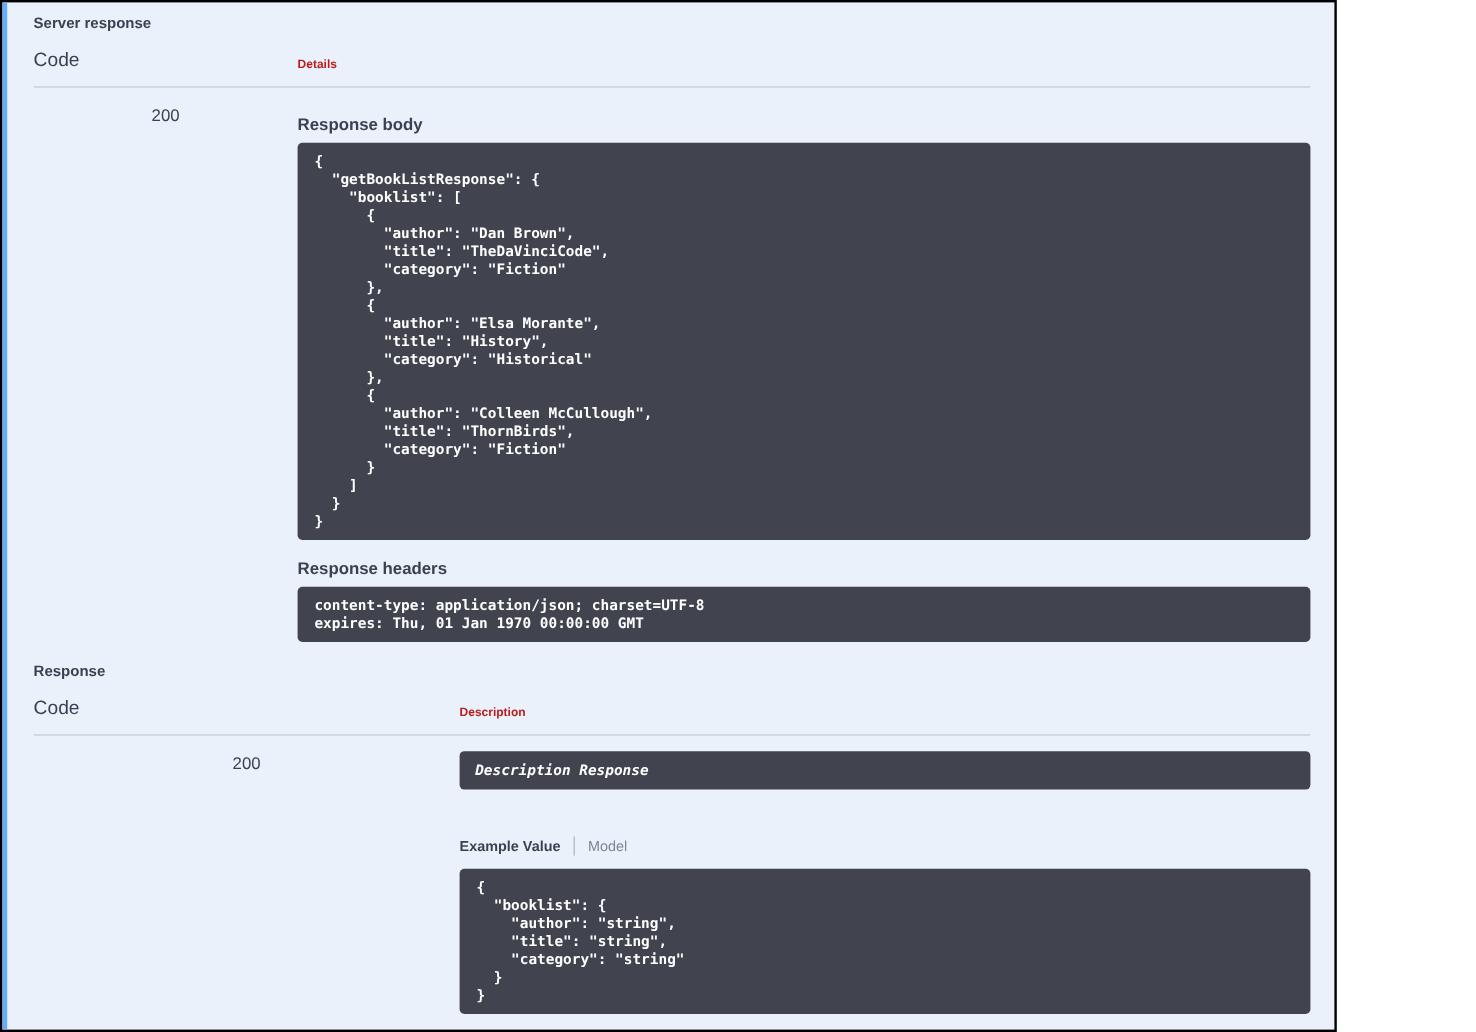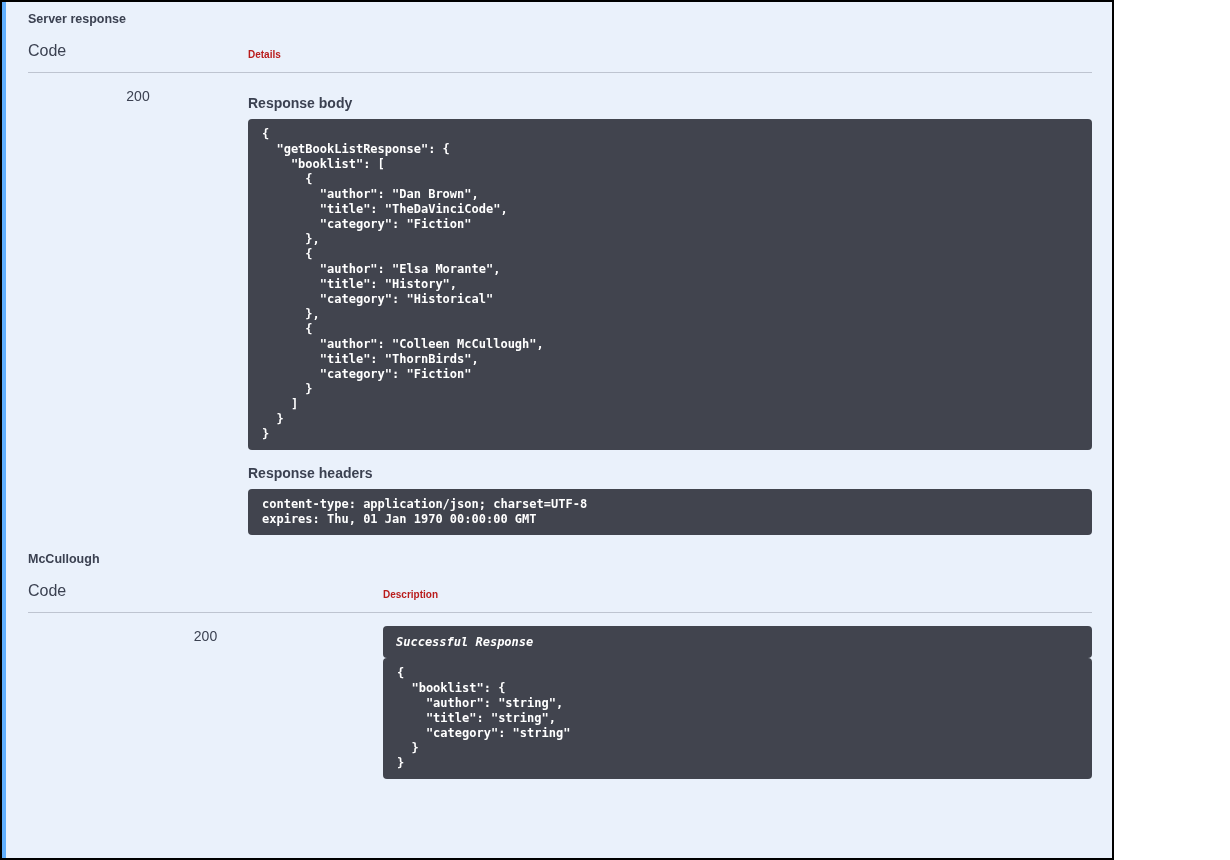--- a/index.html
+++ b/index.html
@@ -168,34 +168,39 @@
   }
 }</pre>
           <div class="block-label mt">Response headers</div>
           <pre class="code-block">content-type: application/json; charset=UTF-8
 expires: Thu, 01 Jan 1970 00:00:00 GMT</pre>
         </div>
       </div>
     </div>
 
     <div class="section-responses">
-      <div class="section-title">McCullough</div>
+      <div class="section-title">Response</div>
 
       <div class="thead">
         <div class="col-w355">
           <span class="th-code">Code</span>
         </div>
         <div class="th-small">Description</div>
       </div>
 
       <div class="trow">
         <div class="col-w355 code-val">200</div>
         <div class="cell-flex">
-          <div class="desc-block">Successful Response</div>
-
+          <div class="desc-block">Description Response</div>
+
+          <div class="tabs">
+            <span class="tab active">Example Value</span>
+            <span class="tab-sep"></span>
+            <span class="tab inactive">Model</span>
+          </div>
 
           <pre class="code-block">{
   "booklist": {
     "author": "string",
     "title": "string",
     "category": "string"
   }
 }</pre>
         </div>
       </div>

